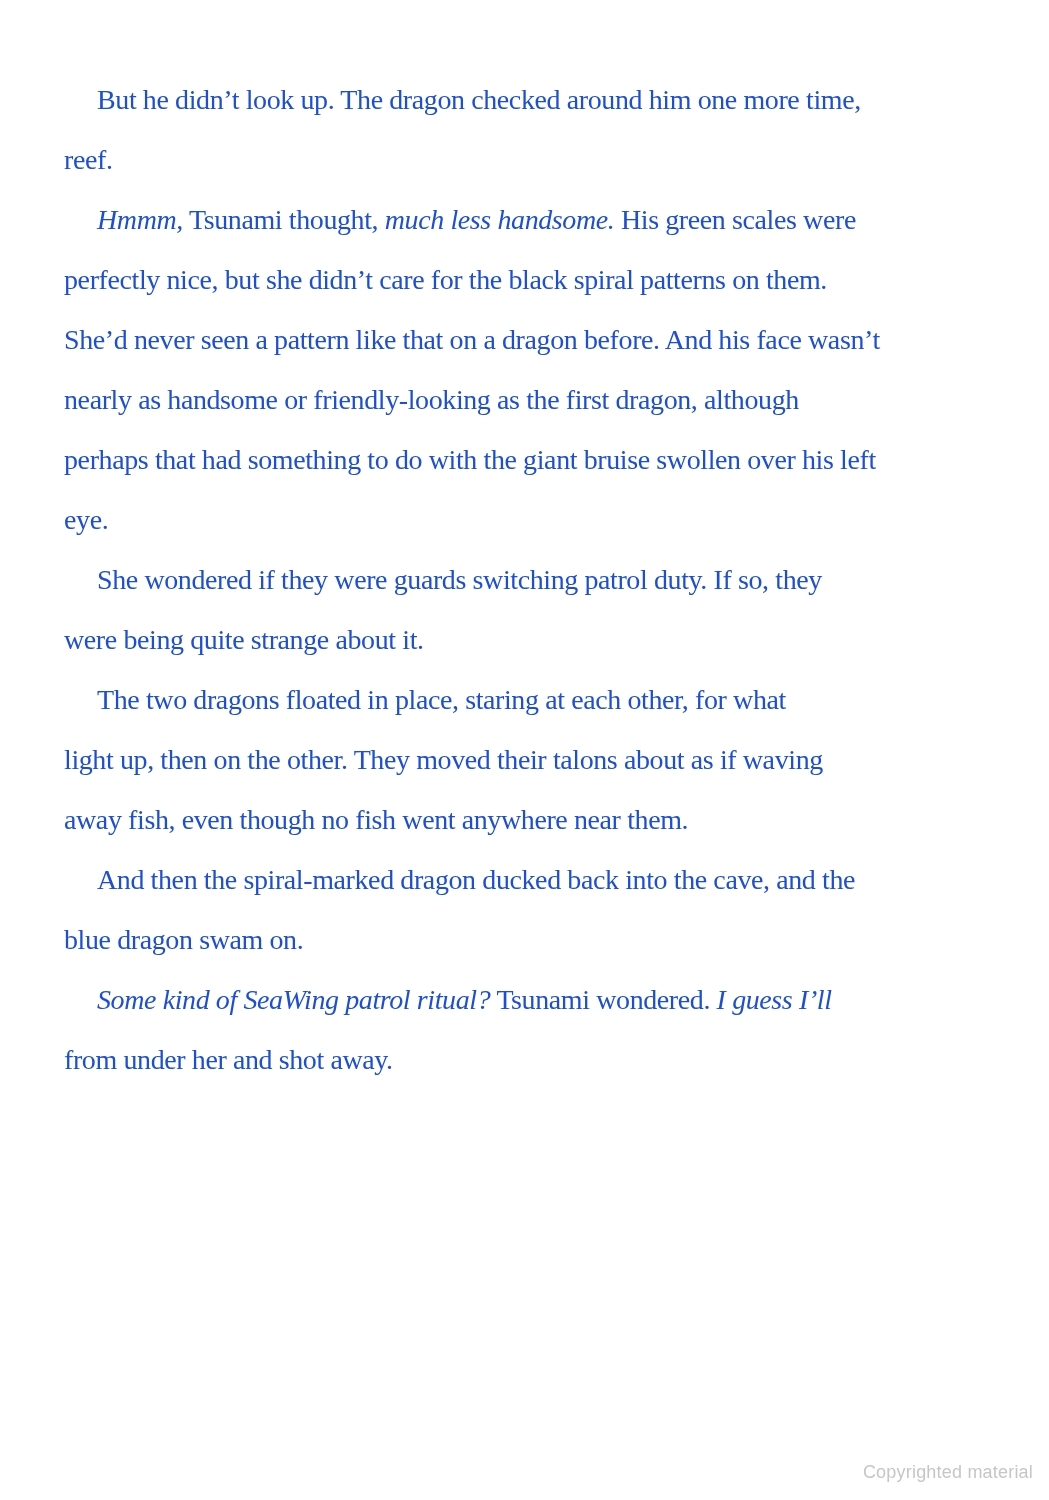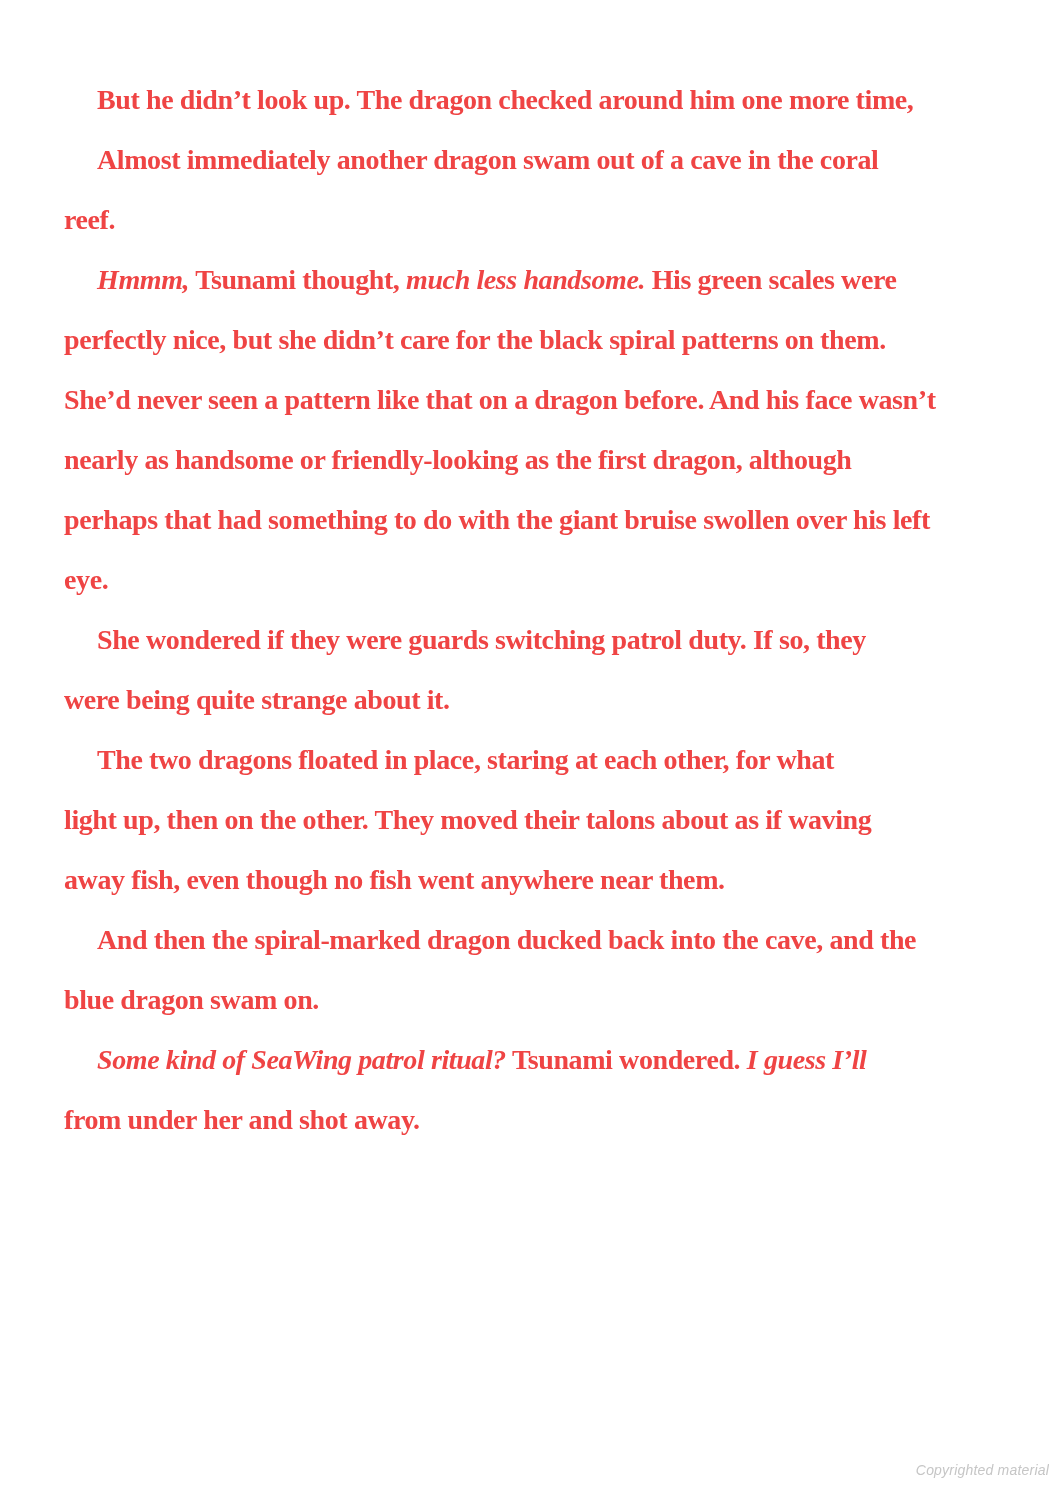--- a/index.html
+++ b/index.html
@@ -34,38 +34,36 @@
   }
   .line.indent {
     padding-left: 33px;
   }
   .seg-italic {
     font-style: italic;
   }
   #copyright-watermark {
     position: absolute;
     top: 1462px;
-    right: 0;
+    right: 16px;
     font-family: "Liberation Sans", "DejaVu Sans", sans-serif;
-    font-size: 14px;
+    font-size: 18px;
     letter-spacing: 0.2px;
     color: #c6c6c6;
-    font-style: italic;
   }
 </style>
 </head>
 <body>
 
 <div id="book-page">
-  <div id="page-text" style="color: #ef4444; font-weight: bold;">
+  <div id="page-text" style="color: #1d4ed8;">
       <div class="paragraph">
         <div class="line indent"><span class="seg-regular">But he didn’t look up. The dragon checked around him one more time,</span></div>
       </div>
       <div class="paragraph">
-        <div class="line indent"><span class="seg-regular">Almost immediately another dragon swam out of a cave in the coral</span></div>
         <div class="line"><span class="seg-regular">reef.</span></div>
       </div>
       <div class="paragraph">
         <div class="line indent"><span class="seg-italic">Hmmm,</span><span class="seg-regular"> Tsunami thought, </span><span class="seg-italic">much less handsome.</span><span class="seg-regular"> His green scales were</span></div>
         <div class="line"><span class="seg-regular">perfectly nice, but she didn’t care for the black spiral patterns on them.</span></div>
         <div class="line"><span class="seg-regular">She’d never seen a pattern like that on a dragon before. And his face wasn’t</span></div>
         <div class="line"><span class="seg-regular">nearly as handsome or friendly-looking as the first dragon, although</span></div>
         <div class="line"><span class="seg-regular">perhaps that had something to do with the giant bruise swollen over his left</span></div>
         <div class="line"><span class="seg-regular">eye.</span></div>
       </div>

